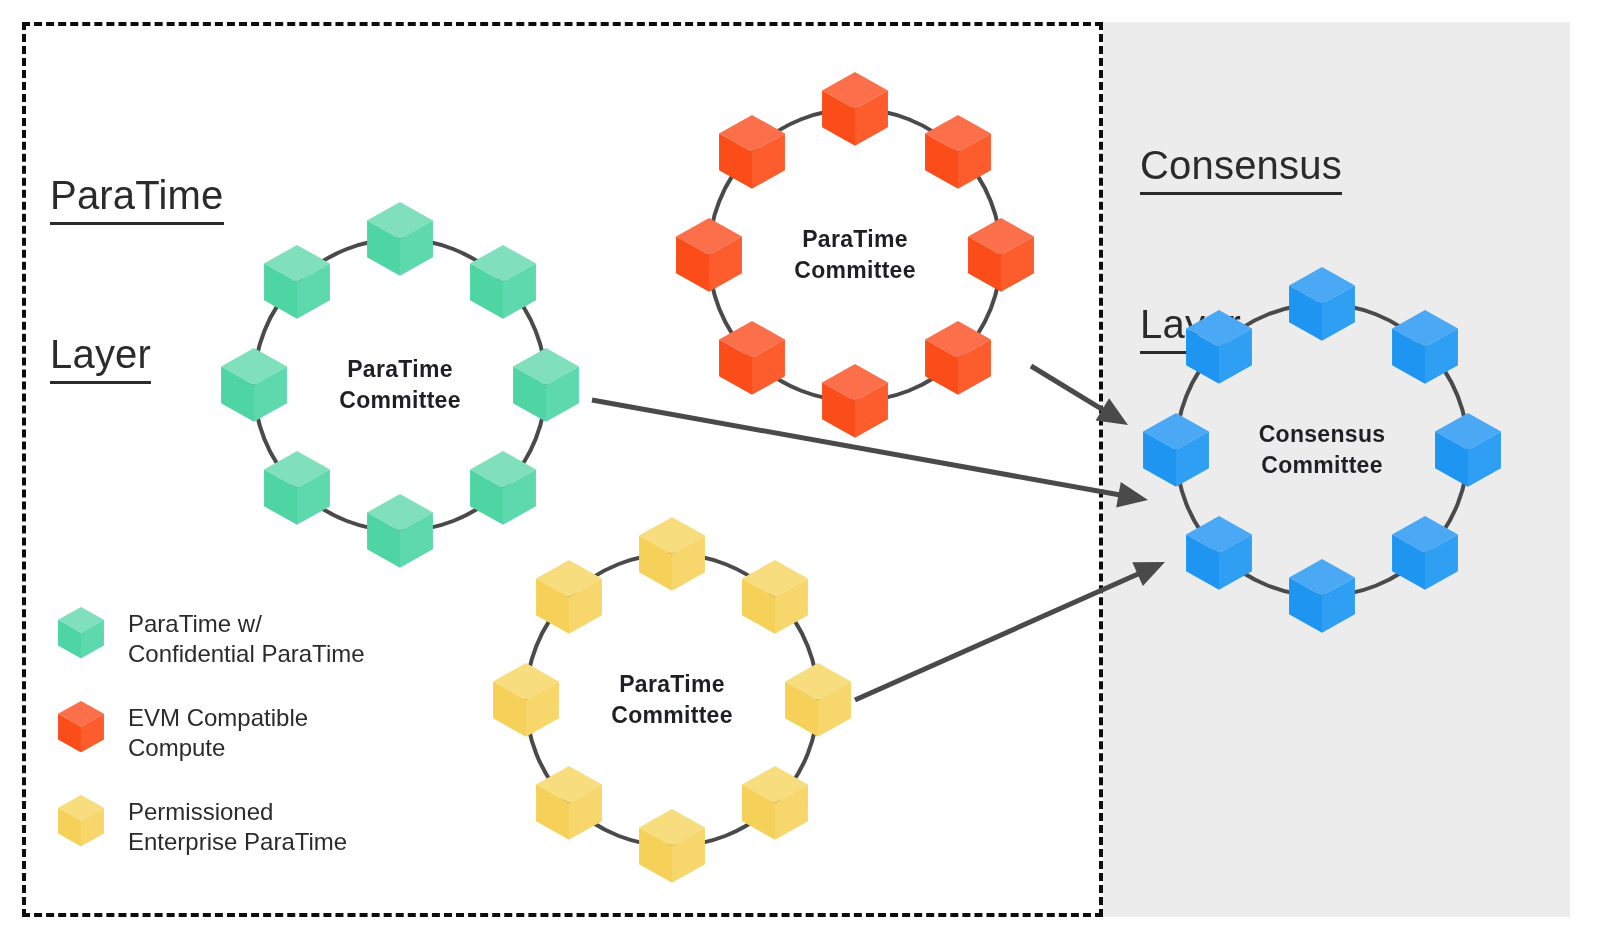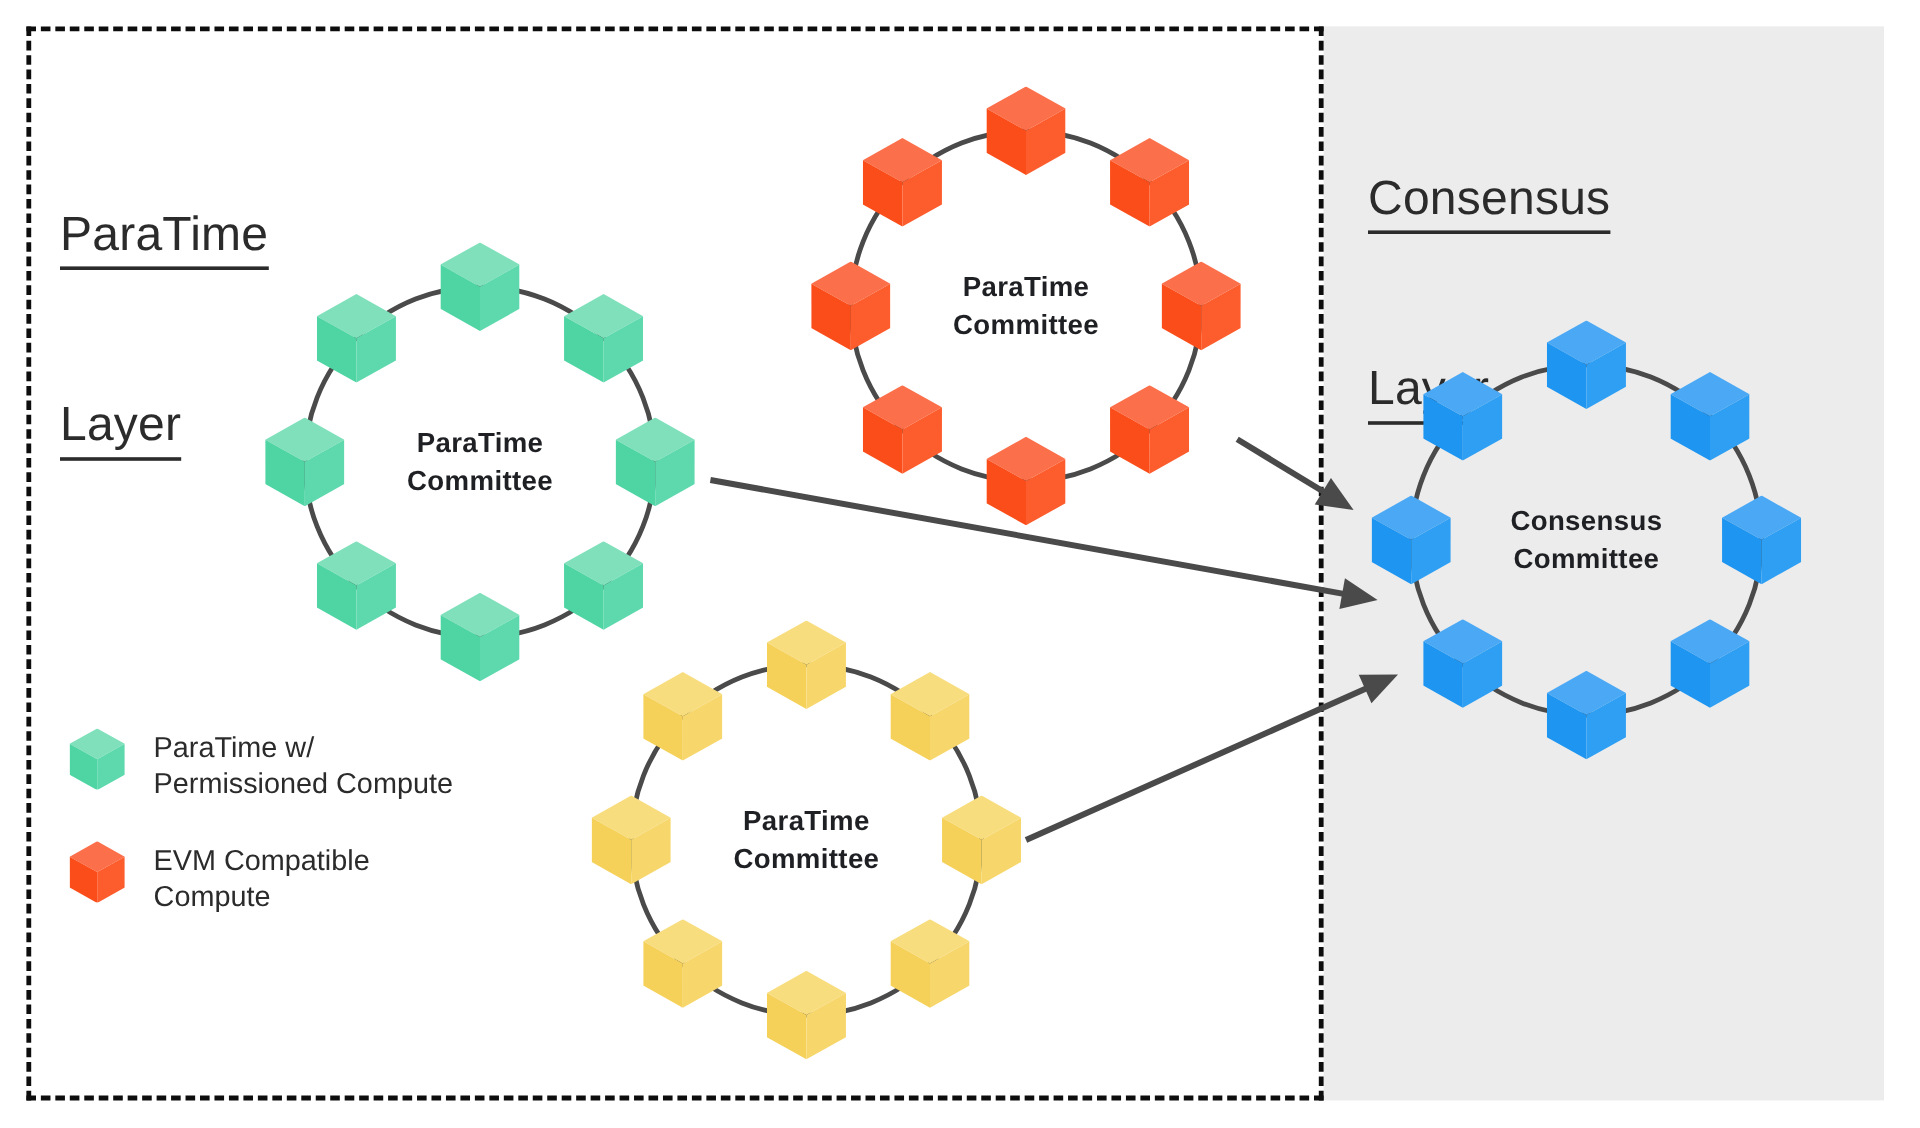--- a/index.html
+++ b/index.html
@@ -276,26 +276,35 @@
     </div>
 
   <div id="legend">
       <div class="legend-row">
         <div class="legend-swatch"><svg class="cube-svg" width="46" height="51.428000000000004" viewBox="0 0 100 112" xmlns="http://www.w3.org/2000/svg">
             <polygon points="50,0 100,28 50,56 0,28" fill="#7fe0bb"></polygon>
             <polygon points="0,28 50,56 50,112 0,84" fill="#4fd4a4"></polygon>
             <polygon points="100,28 100,84 50,112 50,56" fill="#5ed9ae"></polygon>
           </svg></div>
         <div class="legend-text">ParaTime w/
-Permissioned Compute</div>
+Confidential ParaTime</div>
       </div>
       <div class="legend-row">
         <div class="legend-swatch"><svg class="cube-svg" width="46" height="51.428000000000004" viewBox="0 0 100 112" xmlns="http://www.w3.org/2000/svg">
             <polygon points="50,0 100,28 50,56 0,28" fill="#fc6f4b"></polygon>
             <polygon points="0,28 50,56 50,112 0,84" fill="#fb4d19"></polygon>
             <polygon points="100,28 100,84 50,112 50,56" fill="#fd5c2c"></polygon>
           </svg></div>
         <div class="legend-text">EVM Compatible
 Compute</div>
       </div>
+      <div class="legend-row">
+        <div class="legend-swatch"><svg class="cube-svg" width="46" height="51.428000000000004" viewBox="0 0 100 112" xmlns="http://www.w3.org/2000/svg">
+            <polygon points="50,0 100,28 50,56 0,28" fill="#f8dd7f"></polygon>
+            <polygon points="0,28 50,56 50,112 0,84" fill="#f5d15a"></polygon>
+            <polygon points="100,28 100,84 50,112 50,56" fill="#f7d76c"></polygon>
+          </svg></div>
+        <div class="legend-text">Permissioned
+Enterprise ParaTime</div>
+      </div>
     </div>
 
 </div>
 
 </body></html>

